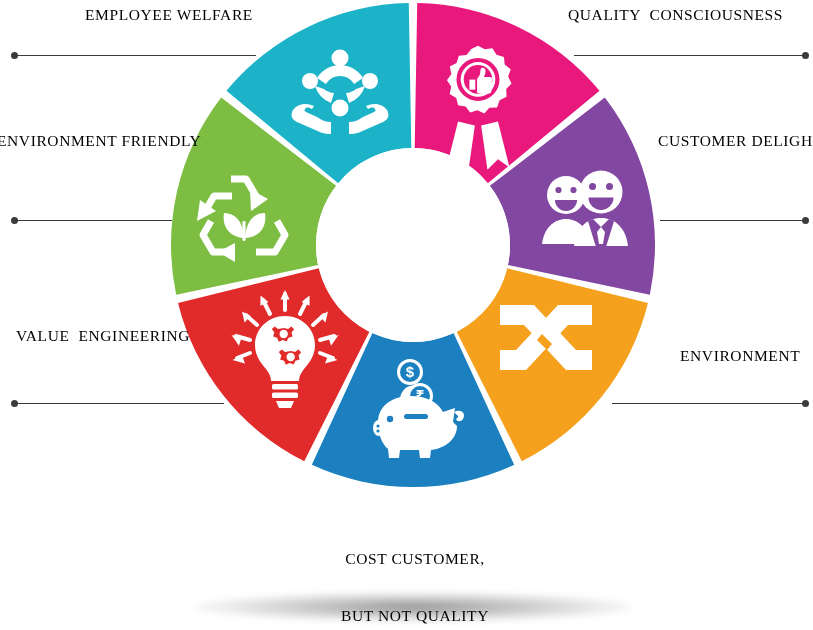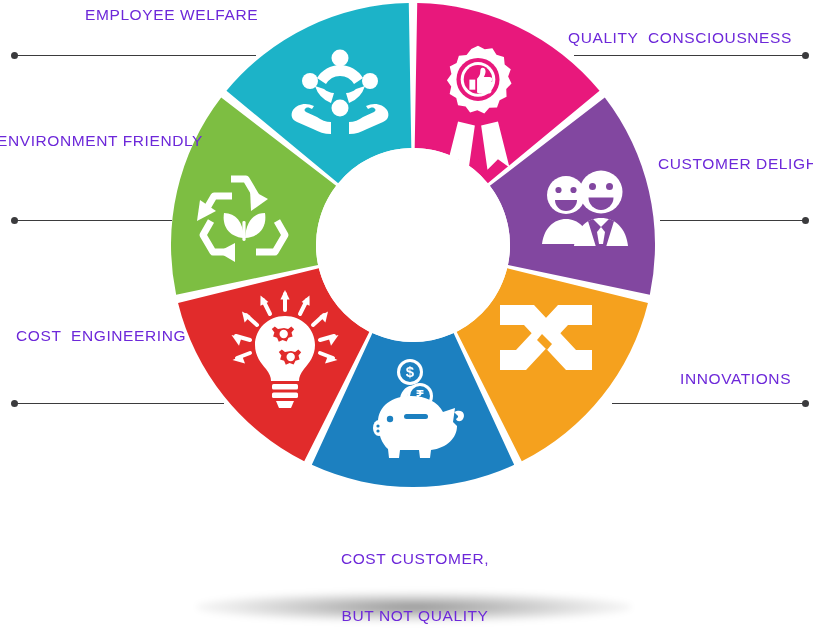--- a/index.html
+++ b/index.html
@@ -13,28 +13,28 @@
   }
   #canvas {
     position: relative;
     width: 813px;
     height: 630px;
     background: #ffffff;
     overflow: hidden;
   }
   .label {
     position: absolute;
-    color: #6d28d9;
-    font-family: Liberation Sans, sans-serif;
+    color: #000000;
+    font-family: Liberation Serif, serif;
     font-size: 15.5px;
     letter-spacing: 0.6px;
     white-space: pre;
     line-height: 19px;
   }
-  .label.right  { text-align: right; margin-top: 23px; }
+  .label.right  { text-align: right; }
   .label.left   { text-align: left; }
   .label.center { text-align: center; }
 
   #donut-wrap {
     position: absolute;
     left: 0;
     top: 0;
     width: 813px;
     height: 630px;
   }
@@ -302,27 +302,27 @@
                  C32,15 30,16 28,17 Z"></path>
       </g>
 
     </g>
   </svg>
 
   <div class="label left" style="left:85px; top:5px;">EMPLOYEE WELFARE</div>
 
   <div class="label left" style="left:-3px; top:131px;">ENVIRONMENT FRIENDLY</div>
 
-  <div class="label left" style="left:16px; top:326px;">COST  ENGINEERING</div>
+  <div class="label left" style="left:16px; top:326px;">VALUE  ENGINEERING</div>
 
   <div class="label right" style="left:568px; top:5px;">QUALITY  CONSCIOUSNESS</div>
 
   <div class="label right" style="left:658px; top:131px;">CUSTOMER DELIGHT</div>
 
-  <div class="label right" style="left:680px; top:346px;">INNOVATIONS</div>
+  <div class="label right" style="left:680px; top:346px;">ENVIRONMENT</div>
 
   <div class="label center" style="left:315px; top:511px; width:200px;">
     <div>COST CUSTOMER,</div>
     <div>BUT NOT QUALITY</div>
     
   </div>
 
 </div>
 
 </body></html>

